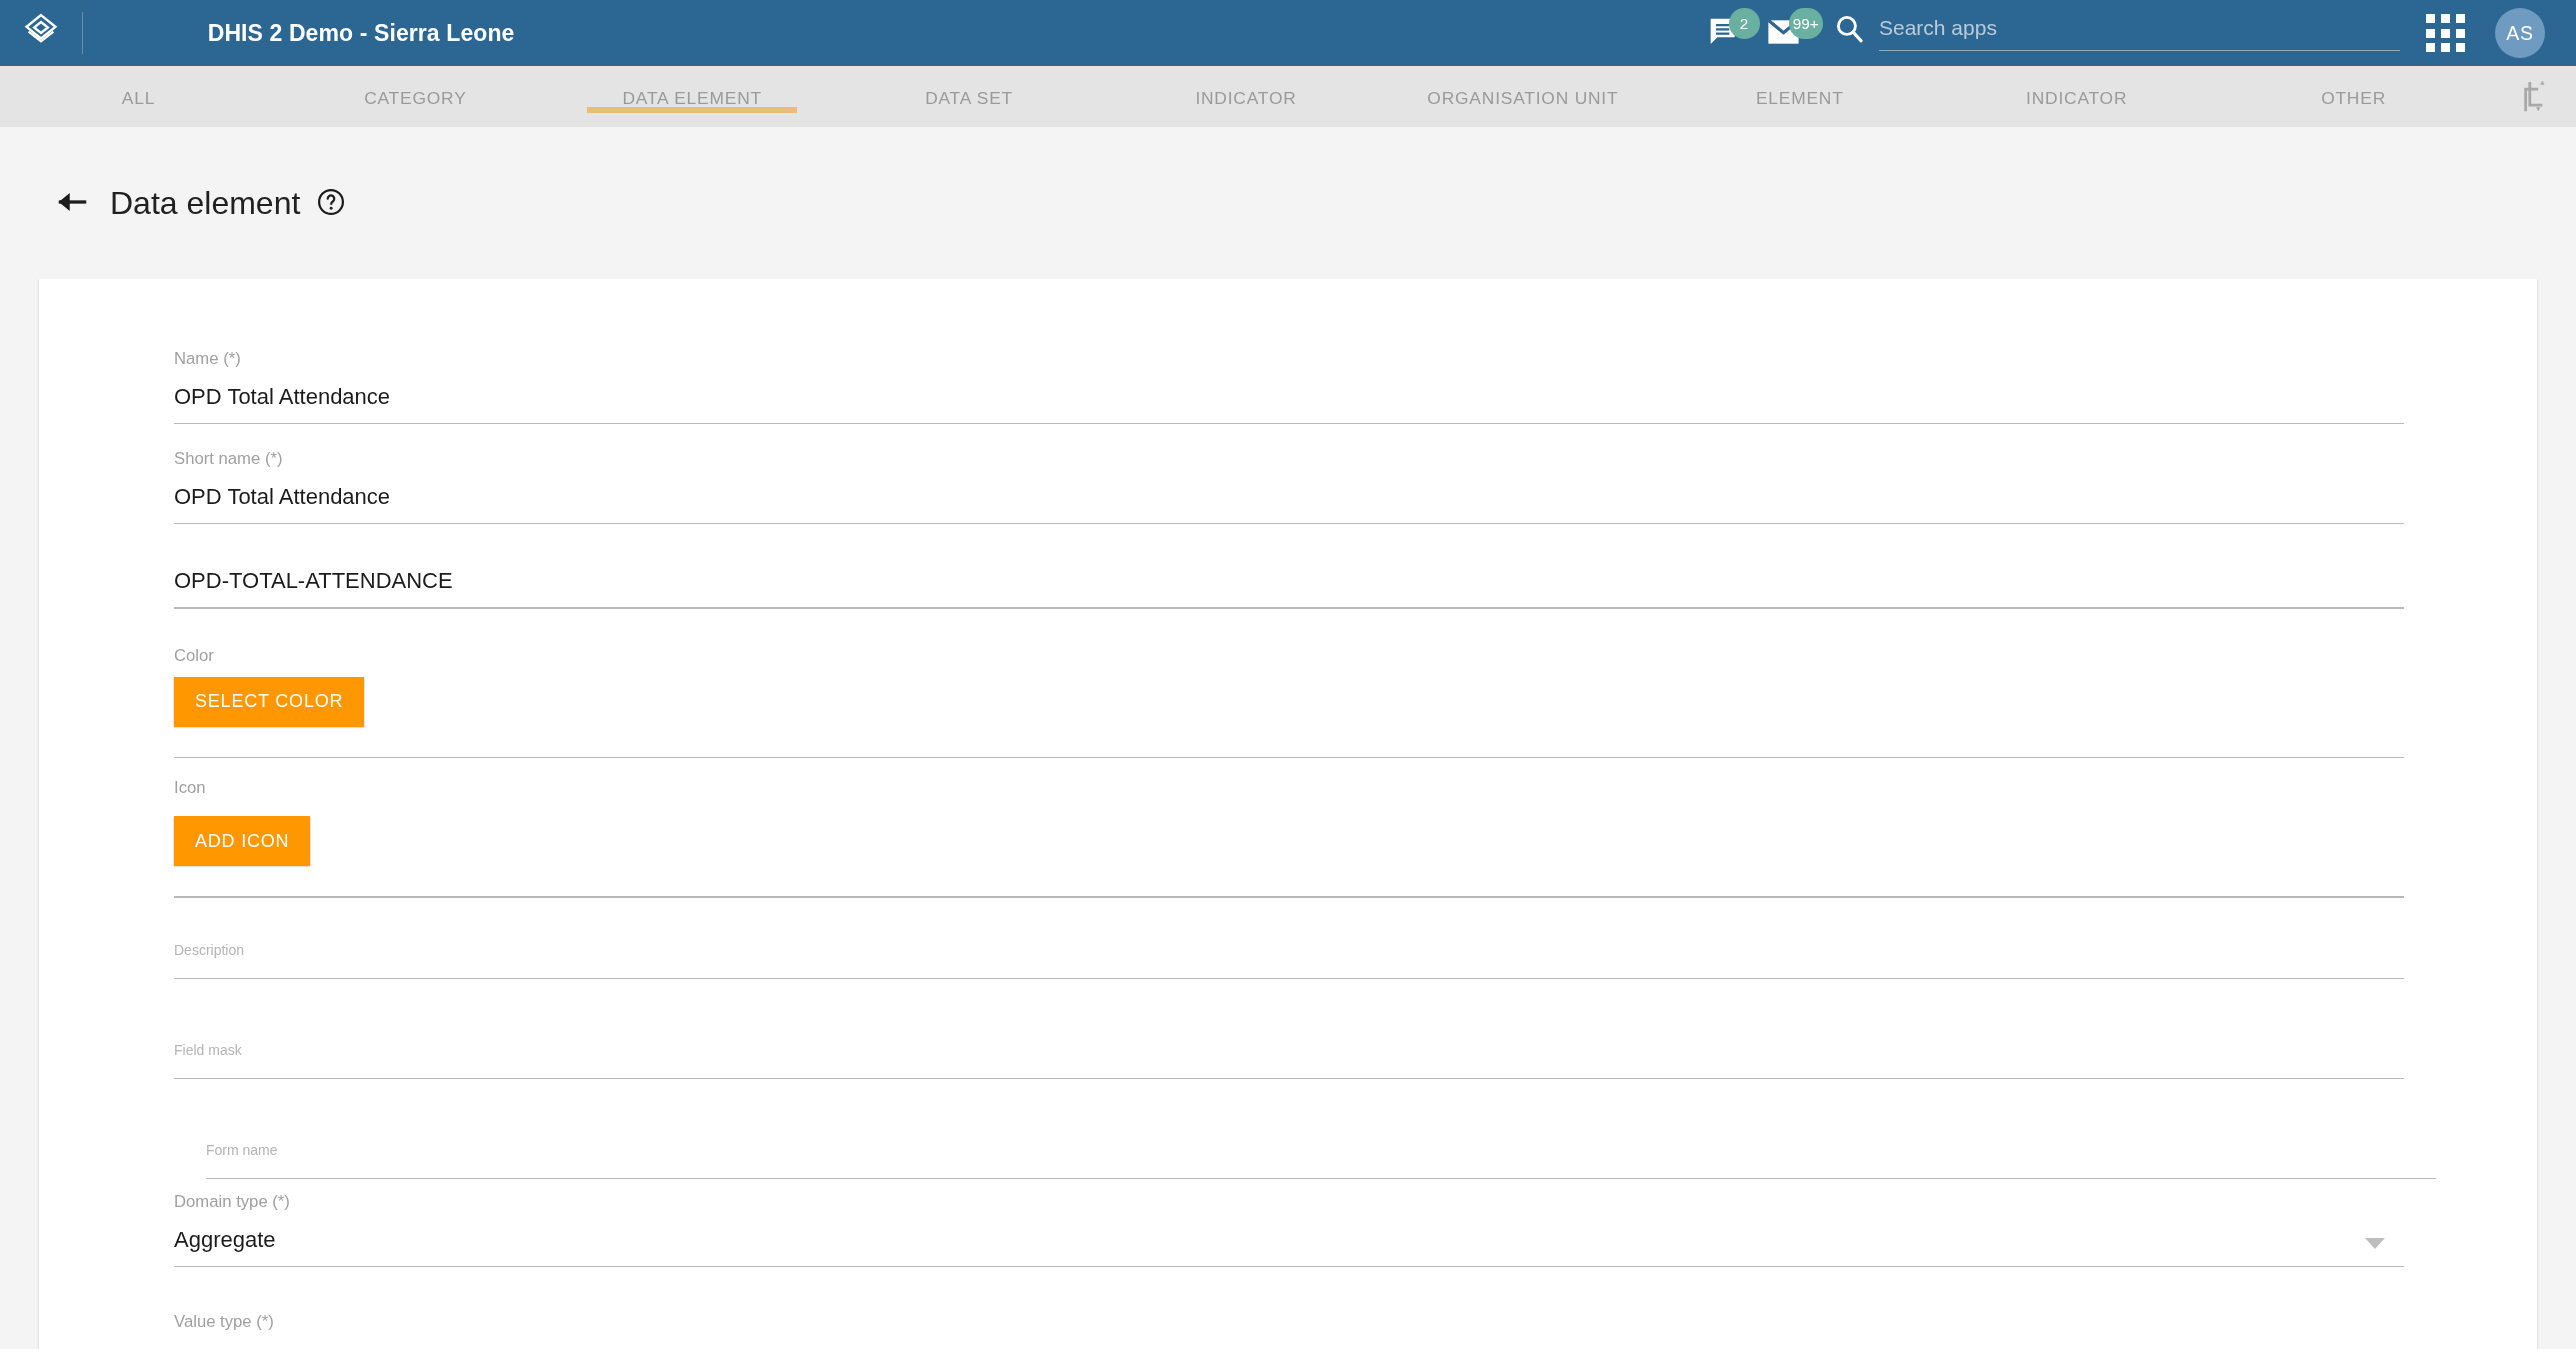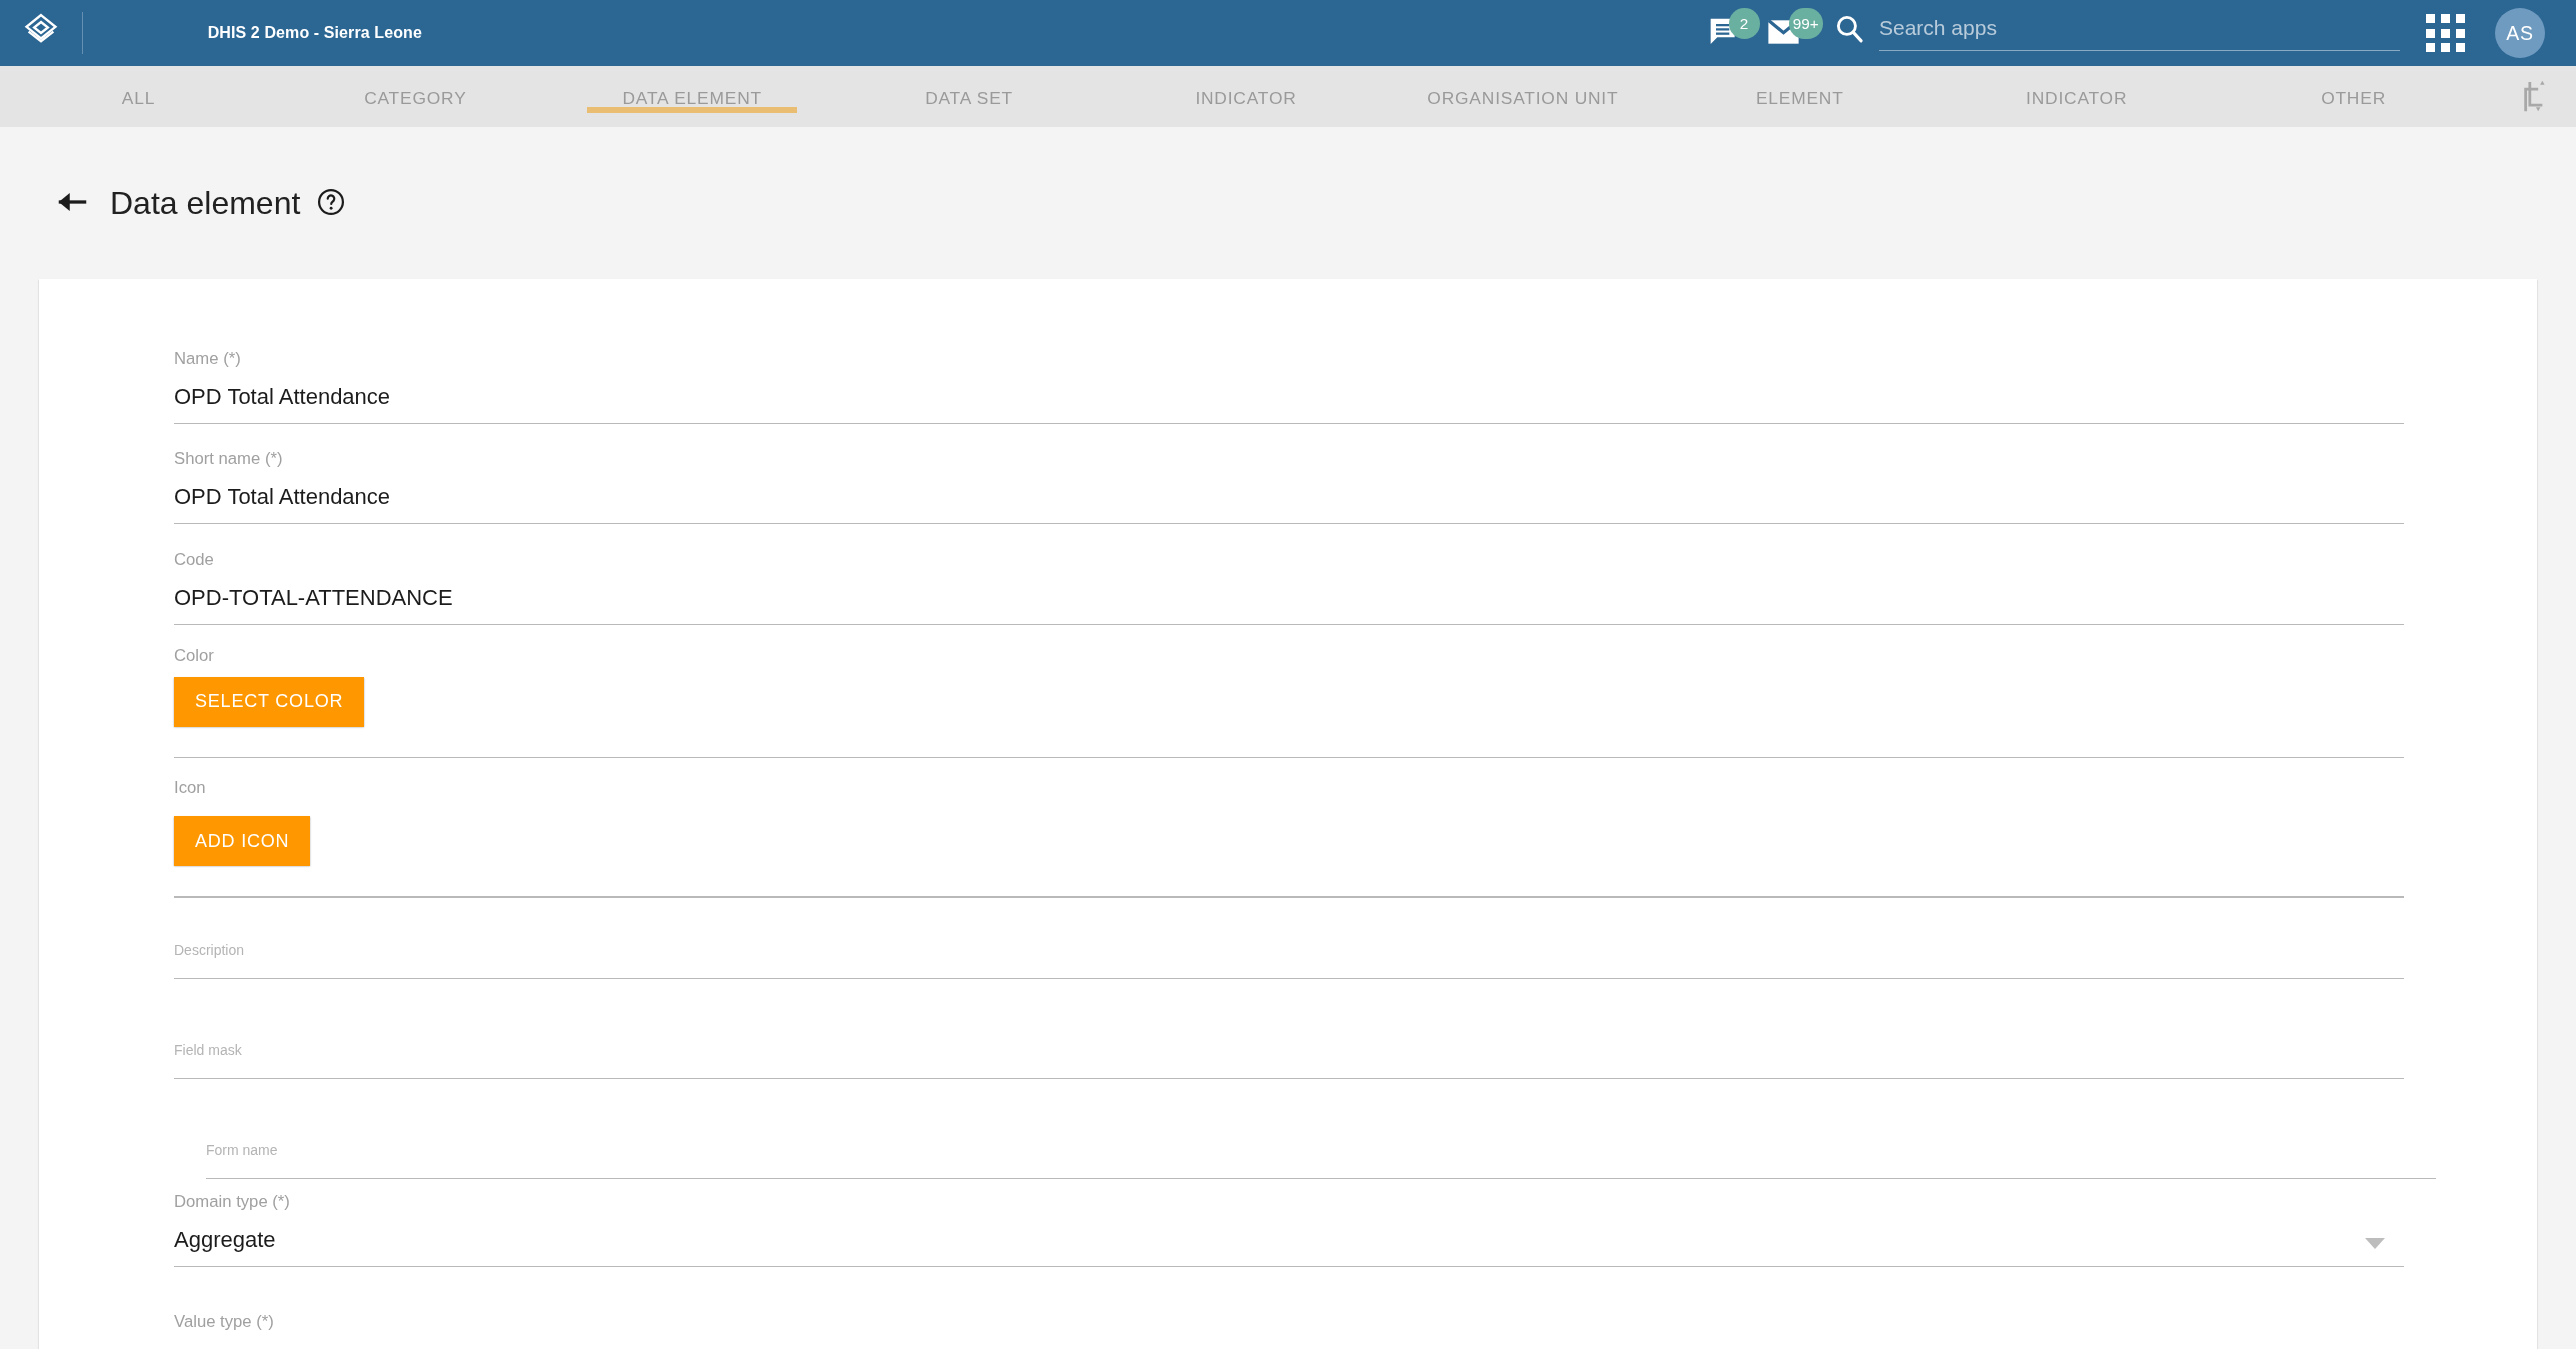--- a/index.html
+++ b/index.html
@@ -32,21 +32,21 @@
   }
   .logo-zone svg { display: block; }
   .header-divider {
     width: 0.7px;
     height: 42px;
     background: rgba(255,255,255,0.28);
     flex: none;
   }
   .app-title {
     color: #ffffff;
-    font-size: 16px;
+    font-size: 23px;
     font-weight: bold;
     margin-left: 125px;
     white-space: nowrap;
     letter-spacing: 0.1px;
     text-align: center;
   }
   .header-right {
     position: absolute;
     right: 0; top: 0;
     height: 66px;
@@ -399,21 +399,20 @@
       <div class="underline" style="margin-top:15.3px;"></div>
     </div>
 
     <div class="field" style="position:absolute; top:172px; left:0; width:2230px;">
       <div class="field-label">Short name (*)</div>
       <div class="field-value" style="margin-top:18px;">OPD Total Attendance</div>
       <div class="underline" style="margin-top:15.3px;"></div>
     </div>
 
     <div class="field" style="position:absolute; top:273px; left:0; width:2230px;">
-      <div class="field-label">Code</div>
       <div class="field-value" style="margin-top:18px;">OPD-TOTAL-ATTENDANCE</div>
       <div class="underline" style="margin-top:15.3px;"></div>
     </div>
 
     <div class="field" style="position:absolute; top:369px; left:0; width:2230px;">
       <div class="field-label">Color</div>
       <button class="btn-orange" style="margin-top:12px;">SELECT COLOR</button>
       <div class="underline" style="margin-top:30px;"></div>
     </div>
 

